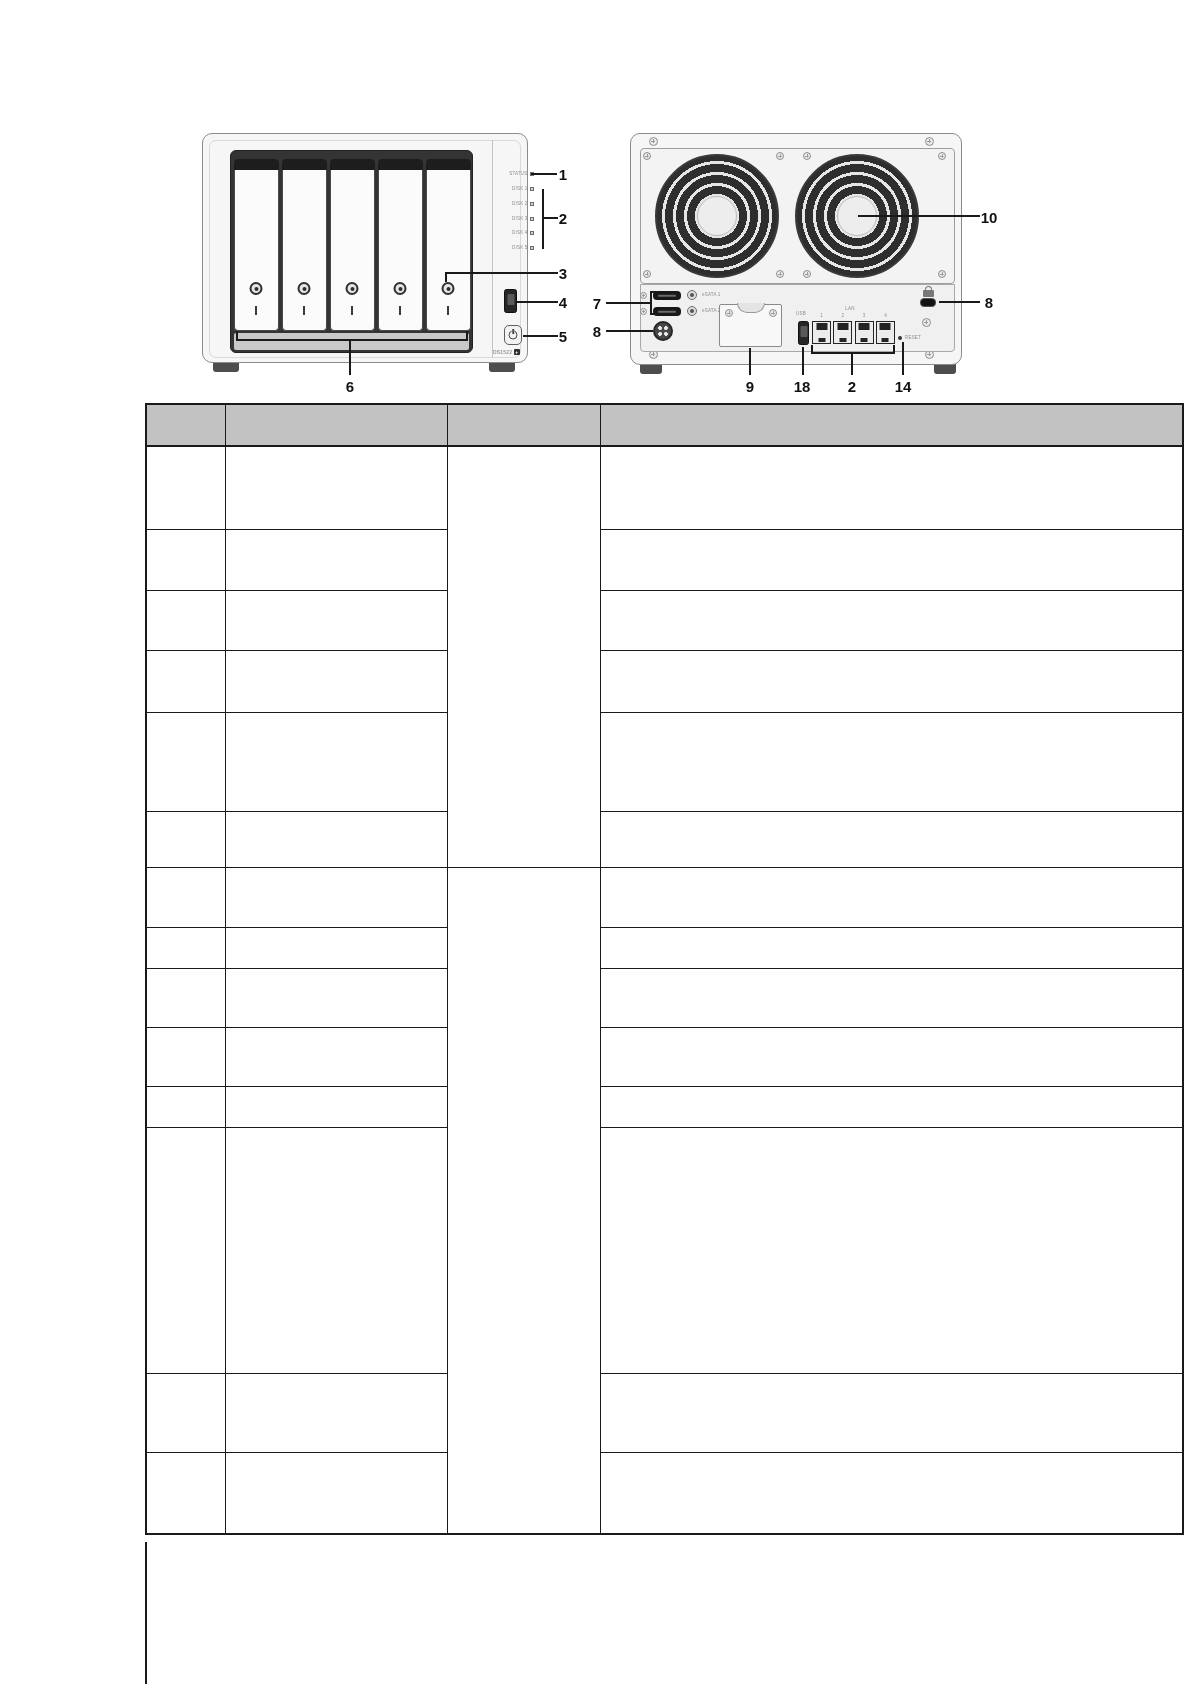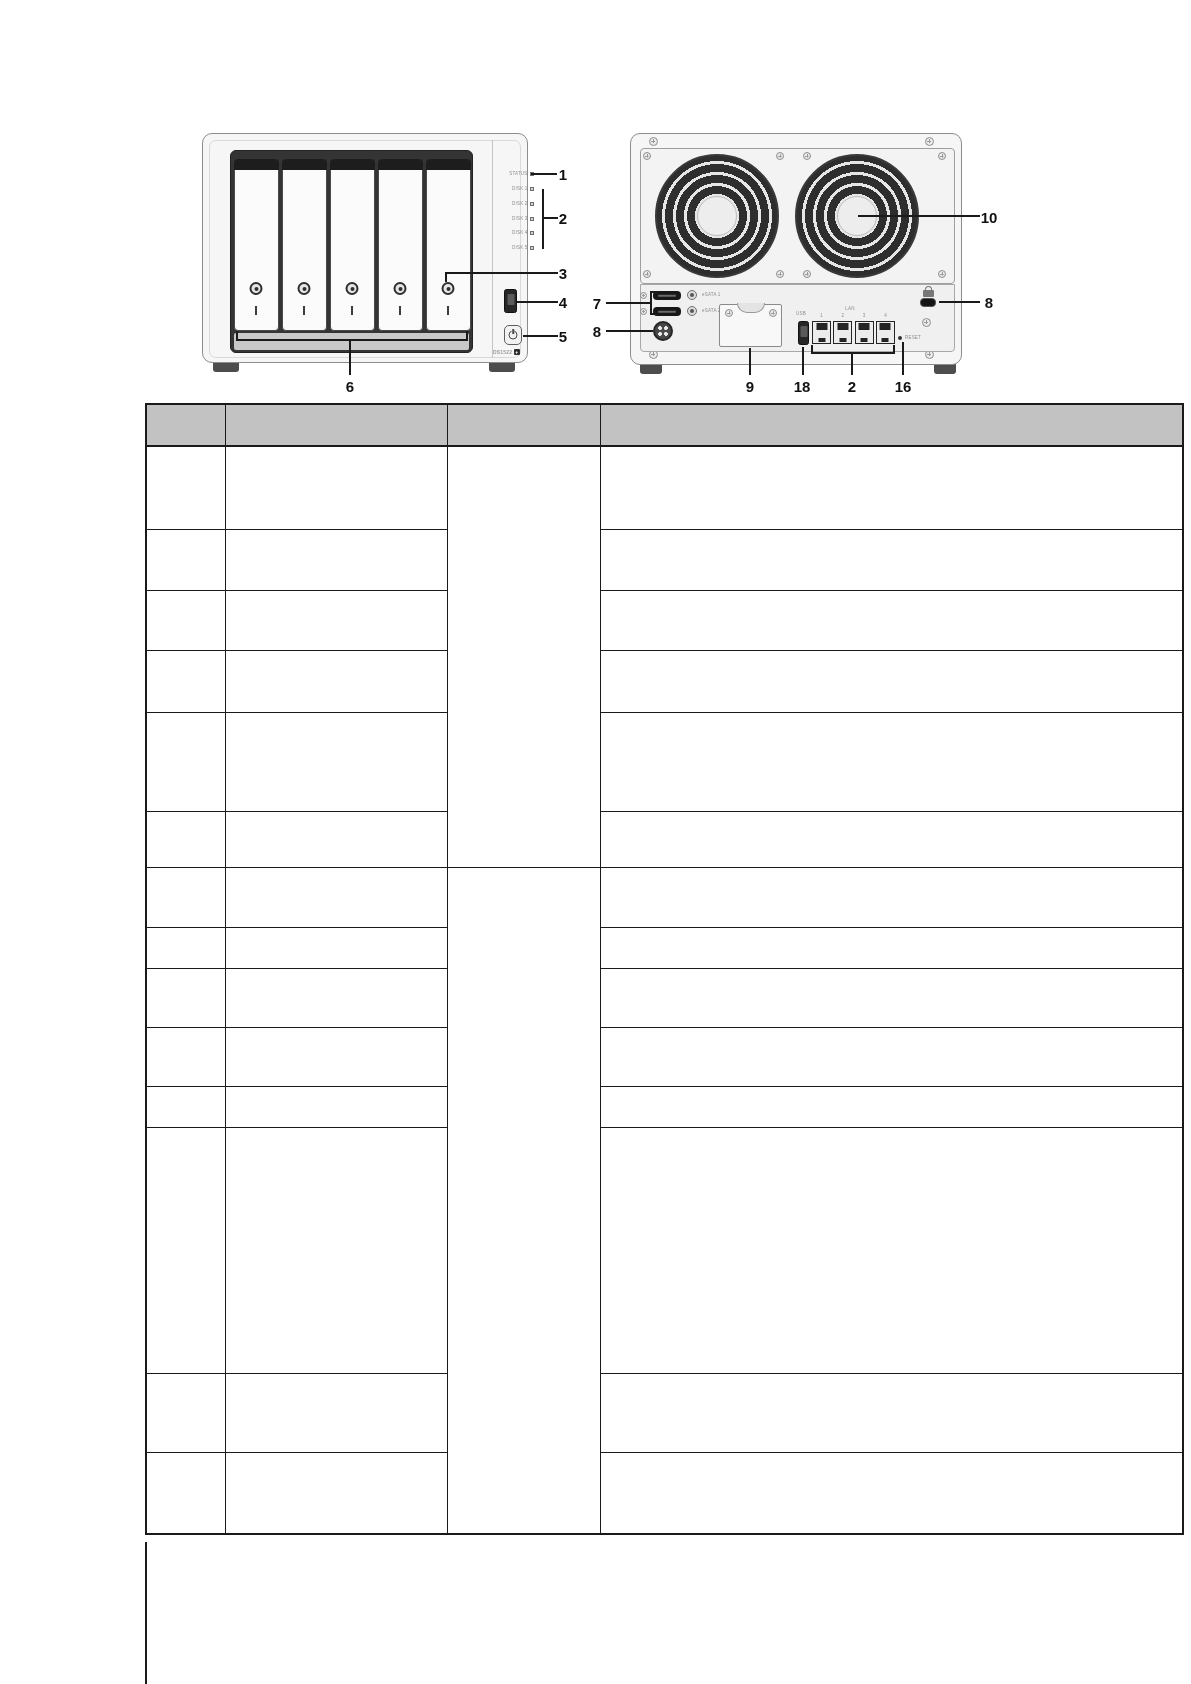--- a/index.html
+++ b/index.html
@@ -315,21 +315,21 @@
   <span class="callout" style="left:563px;top:218px">2</span>
   <span class="callout" style="left:563px;top:273px">3</span>
   <span class="callout" style="left:563px;top:302px">4</span>
   <span class="callout" style="left:563px;top:336px">5</span>
   <span class="callout" style="left:350px;top:386px">6</span>
   <span class="callout" style="left:597px;top:303px">7</span>
   <span class="callout" style="left:597px;top:331px">8</span>
   <span class="callout" style="left:750px;top:386px">9</span>
   <span class="callout" style="left:802px;top:386px">18</span>
   <span class="callout" style="left:852px;top:386px">2</span>
-  <span class="callout" style="left:903px;top:386px">16</span>
+  <span class="callout" style="left:903px;top:386px">14</span>
   <span class="callout" style="left:989px;top:217px">10</span>
   <span class="callout" style="left:989px;top:302px">8</span>
 
   <table class="spec-table">
     <colgroup>
       <col style="width:79px">
         <col style="width:222px">
         <col style="width:153px">
         <col style="width:583px">
     </colgroup>

